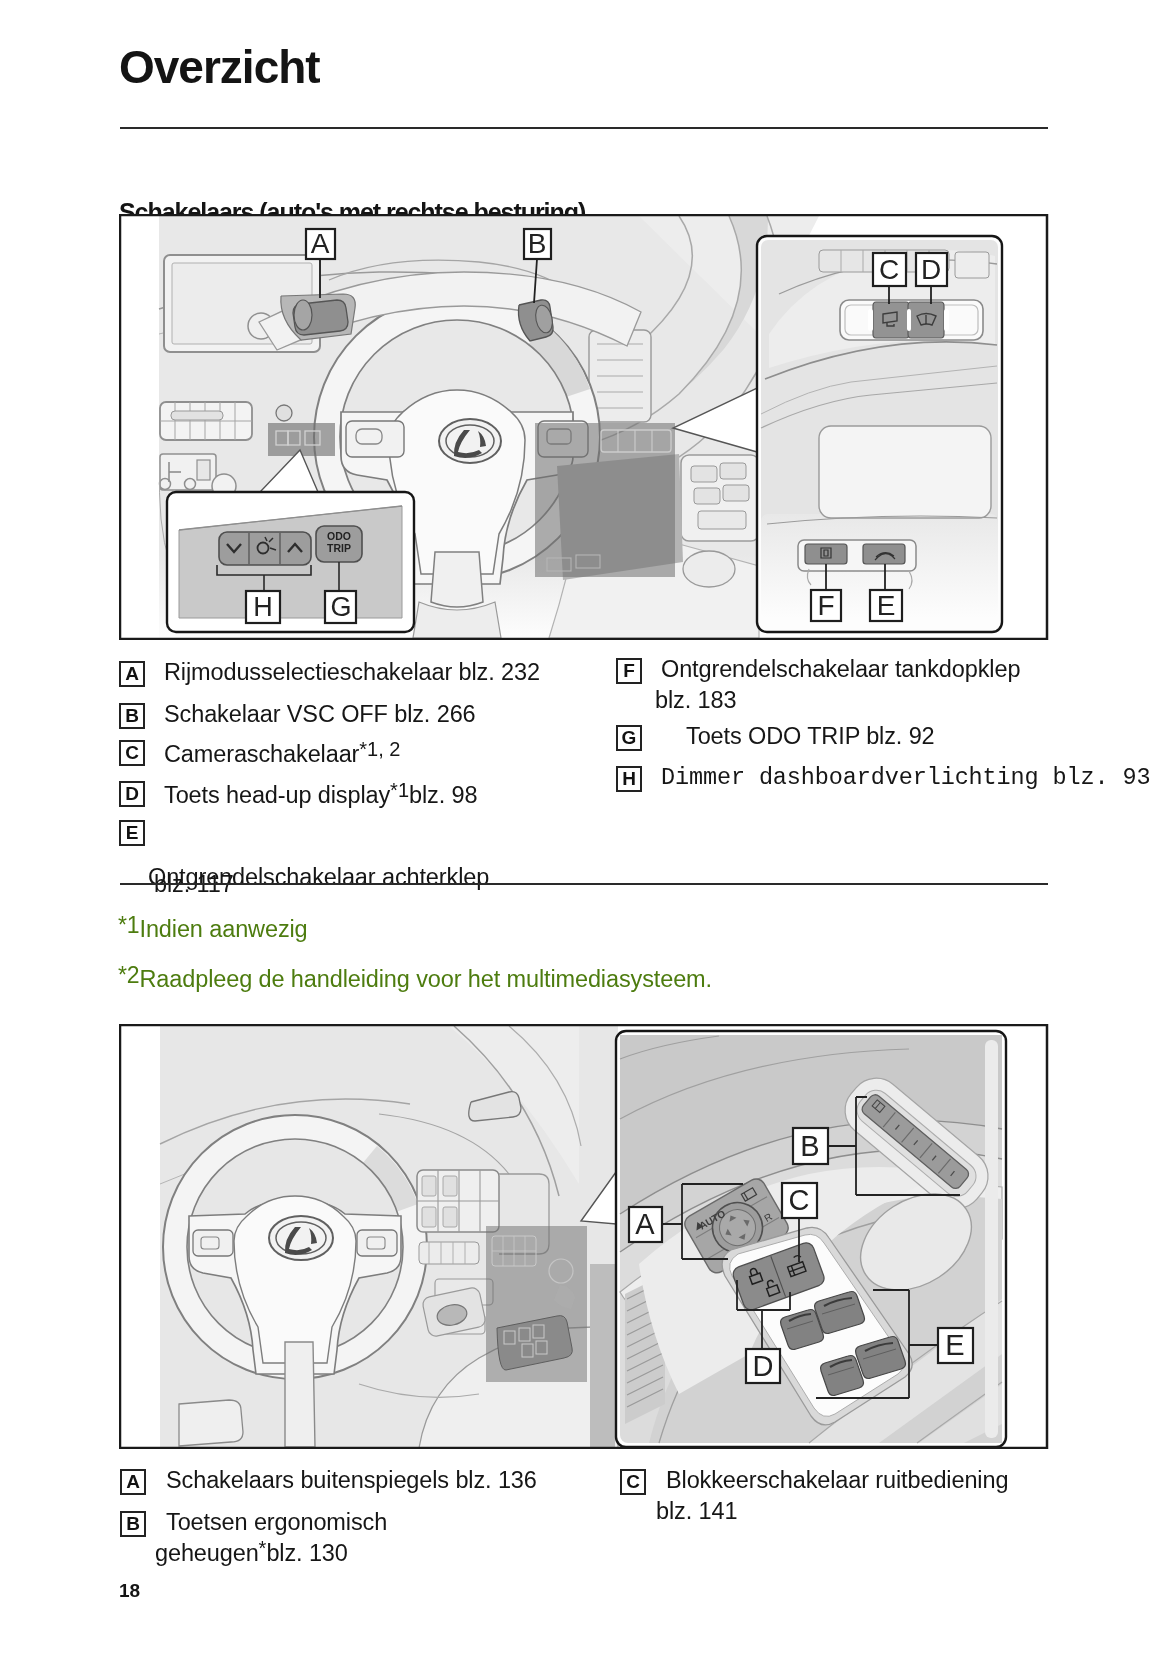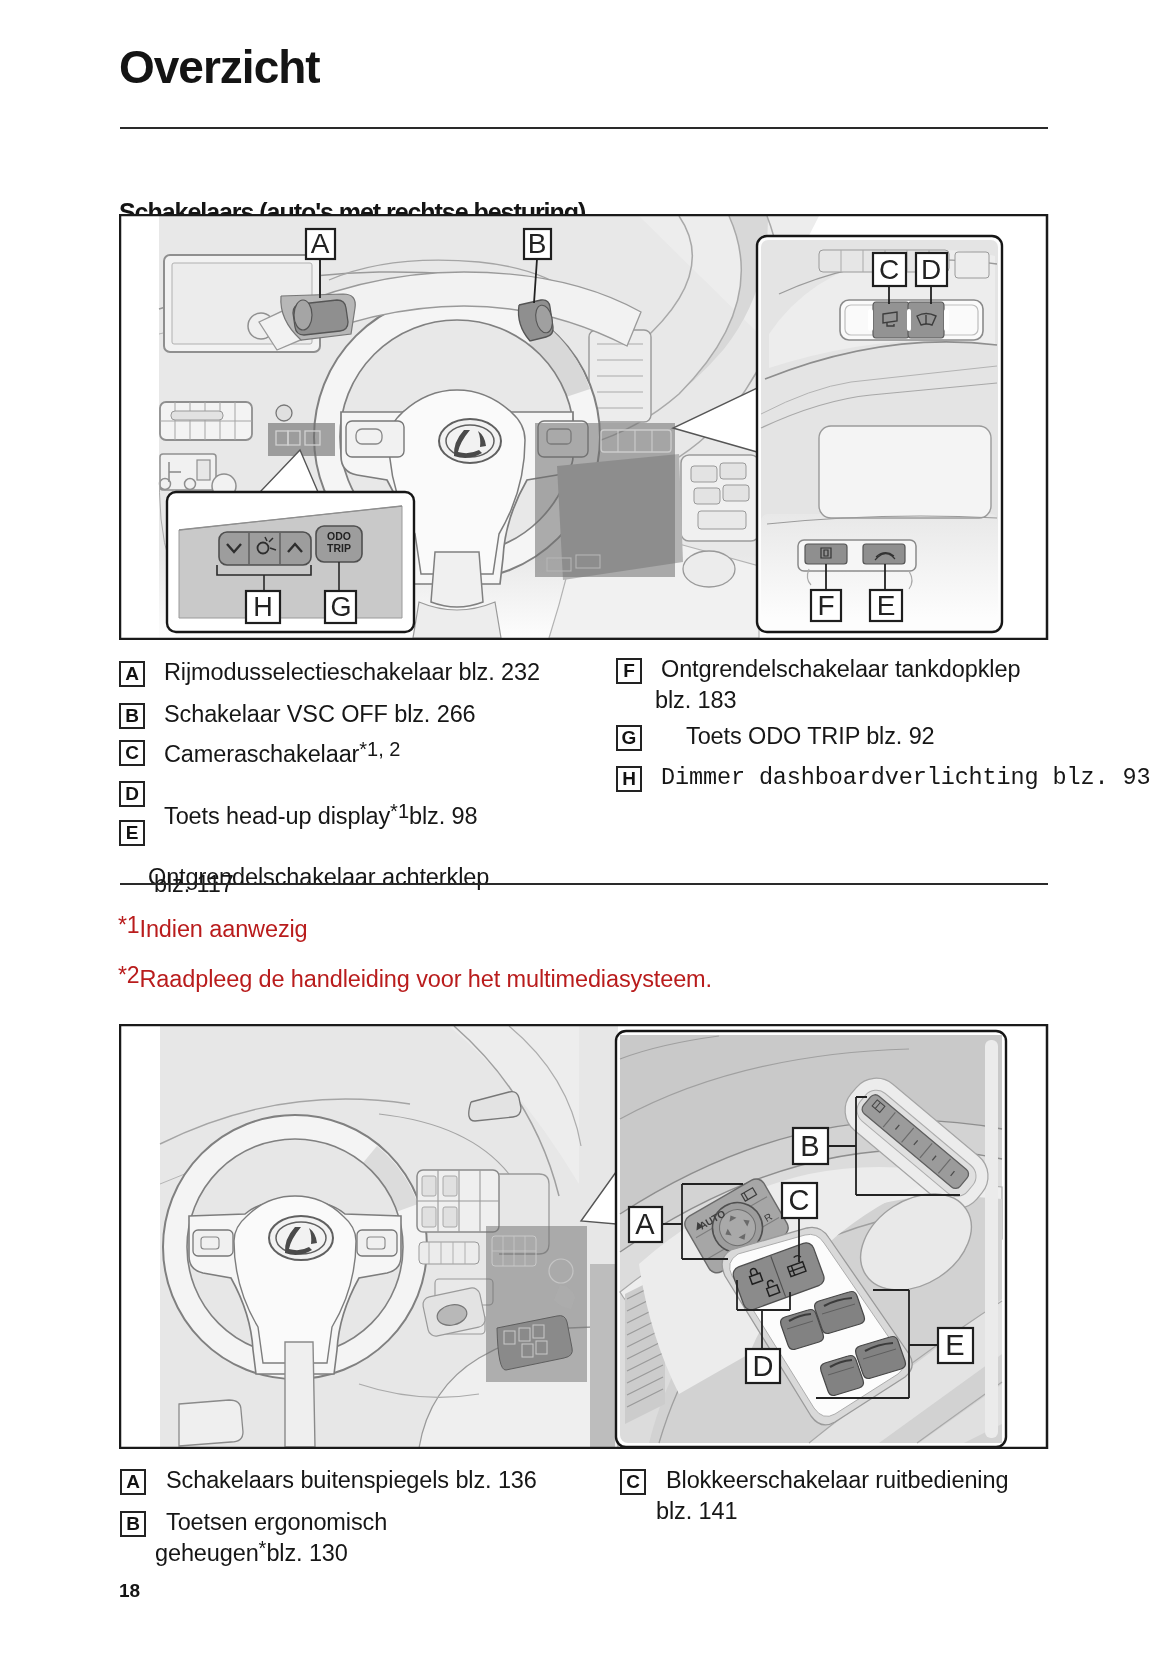--- a/index.html
+++ b/index.html
@@ -7,21 +7,21 @@
        font-family:"Liberation Sans",sans-serif;color:#1a1a1a;overflow:hidden;}
   .abs{position:absolute;}
   #title{left:119px;top:40px;font-size:46px;font-weight:bold;letter-spacing:-1px;color:#141414;}
   #rule1{left:120px;top:127px;width:928px;height:2px;background:#2a2a2a;}
   #subtitle{left:119px;top:150px;font-size:25px;font-weight:bold;letter-spacing:-1.05px;color:#141414;margin-top:48px;}
   .lbox{position:absolute;width:22px;height:22px;border:2px solid #222;
         font-size:19px;font-weight:bold;text-align:center;line-height:22px;color:#111;}
   .ltxt{position:absolute;font-size:23.5px;letter-spacing:-0.12px;color:#161616;white-space:nowrap;}
   sup{font-size:20px;vertical-align:6px;letter-spacing:0;}
   #rule2{left:120px;top:883px;width:928px;height:2px;background:#2a2a2a;}
-  .fnote{position:absolute;font-size:23.5px;letter-spacing:-0.12px;color:#b91c1c;}
+  .fnote{position:absolute;font-size:23.5px;letter-spacing:-0.12px;color:#4d7c0f;}
   .fnote .star{font-size:23px;vertical-align:4px;}
   #pageno{left:119px;top:1580px;font-size:19px;font-weight:bold;color:#141414;}
 </style>
 </head>
 <body>
 <div id="title" class="abs">Overzicht</div>
 <div id="rule1" class="abs"></div>
 <div id="subtitle" class="abs">Schakelaars (auto's met rechtse besturing)</div>
 
 <svg class="abs" style="left:119px;top:214px;" width="930" height="426" viewBox="0 0 930 426">
@@ -190,21 +190,21 @@
 <rect x="1" y="1" width="927" height="424" fill="none" stroke="#1a1a1a" stroke-width="2.5"></rect>
 </svg>
 
 <div class="lbox" style="left:119px;top:661px;">A</div>
 <div class="ltxt" style="left:164px;top:659px;">Rijmodusselectieschakelaar blz. 232</div>
 <div class="lbox" style="left:119px;top:703px;">B</div>
 <div class="ltxt" style="left:164px;top:701px;">Schakelaar VSC OFF blz. 266</div>
 <div class="lbox" style="left:119px;top:740px;">C</div>
 <div class="ltxt" style="left:164px;top:738px;">Cameraschakelaar<sup>*1, 2</sup></div>
 <div class="lbox" style="left:119px;top:781px;">D</div>
-<div class="ltxt" style="left:164px;top:800px;text-align:right;">Toets head-up display<sup>*1</sup>blz. 98</div>
+<div class="ltxt" style="left:164px;top:779px;text-align:right;">Toets head-up display<sup>*1</sup>blz. 98</div>
 <div class="lbox" style="left:119px;top:820px;">E</div>
 <div class="ltxt" style="left:148px;top:818px;margin-top:46px;">Ontgrendelschakelaar achterklep</div>
 <div class="ltxt" style="left:154px;top:847px;margin-top:24px;">blz. 117</div>
 
 <div class="lbox" style="left:616px;top:658px;">F</div>
 <div class="ltxt" style="left:661px;top:656px;">Ontgrendelschakelaar tankdopklep</div>
 <div class="ltxt" style="left:655px;top:687px;">blz. 183</div>
 <div class="lbox" style="left:616px;top:725px;">G</div>
 <div class="ltxt" style="left:656px;top:723px;margin-left:30px;">Toets ODO TRIP blz. 92</div>
 <div class="lbox" style="left:616px;top:766px;">H</div>

